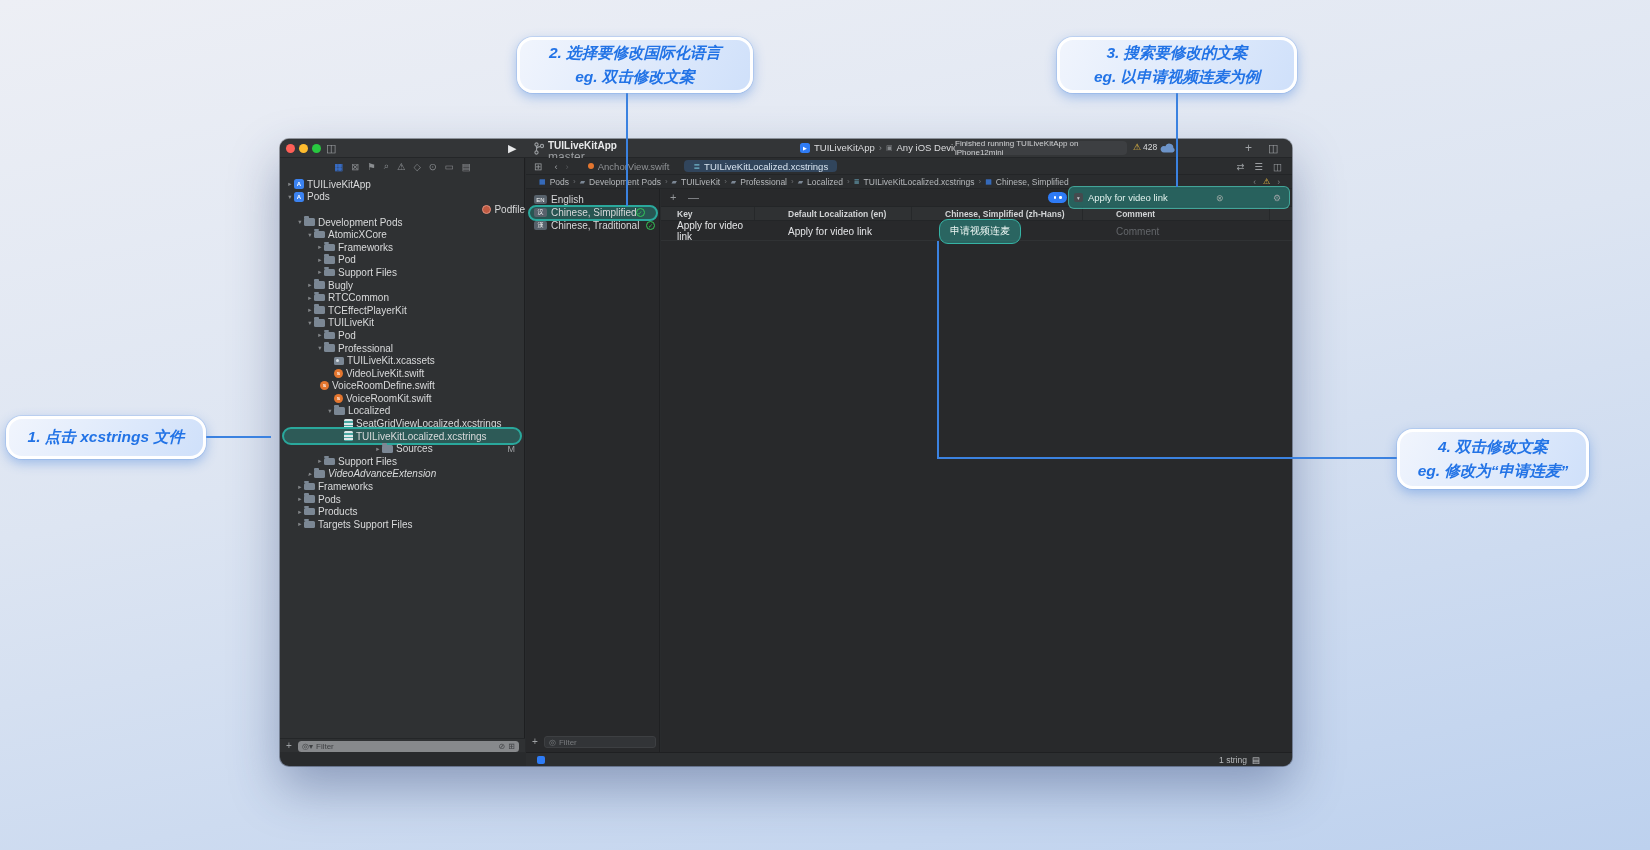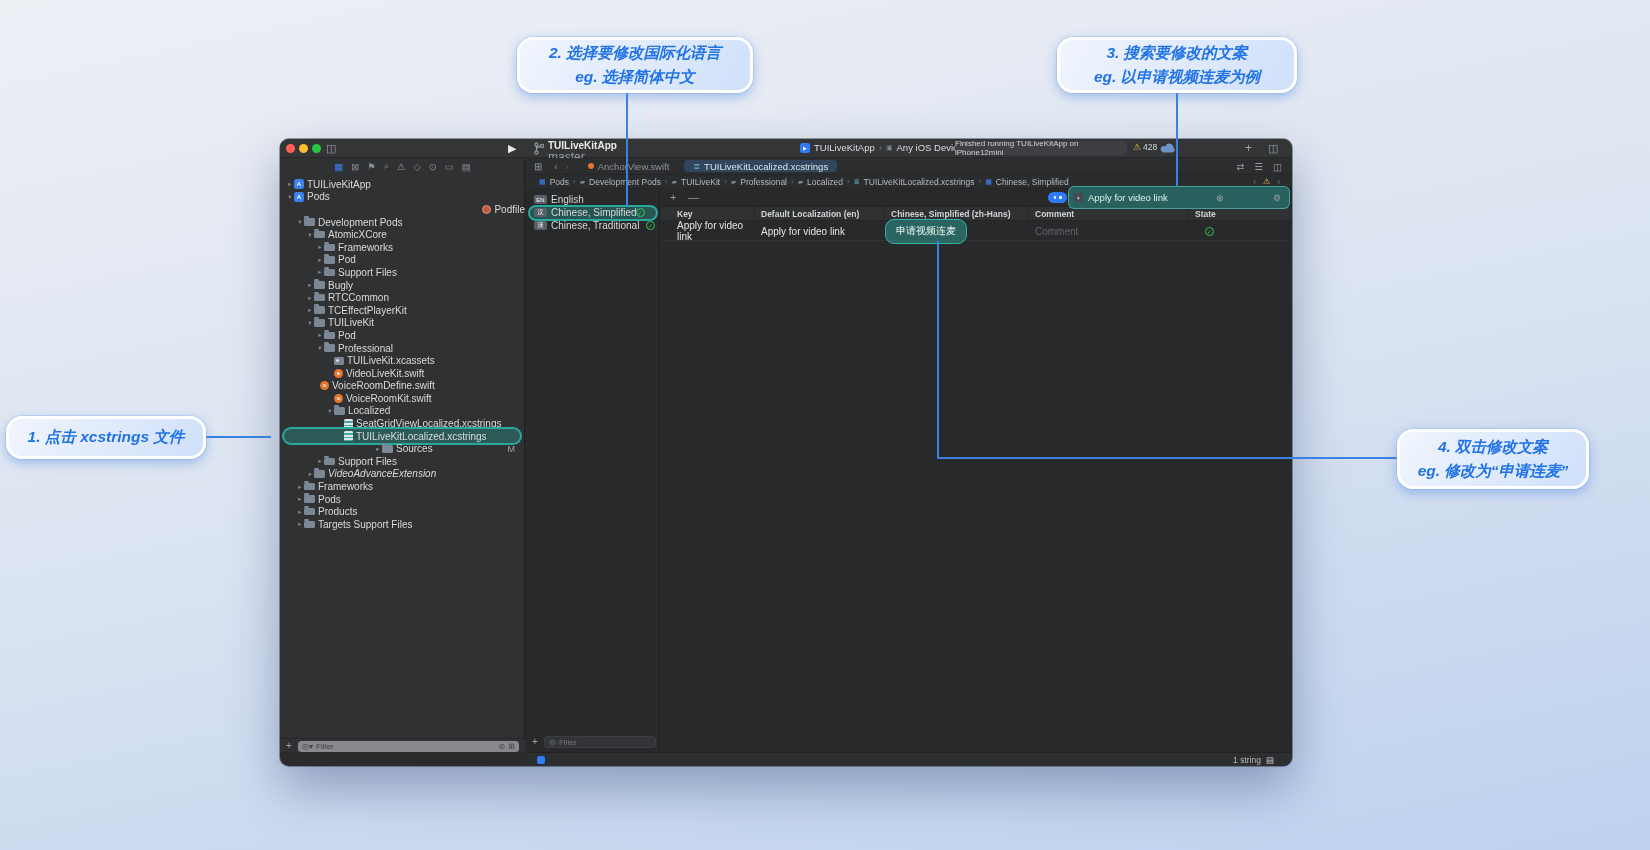--- a/index.html
+++ b/index.html
@@ -111,59 +111,59 @@
   .tbl-toolbar { position:absolute; left:0; top:0; width:631px; height:17px; color:#96999c; }
   .search-hl { position:absolute; left:407px; top:-3px; right:2px; height:23px; border-radius:6px;
                background:rgba(40,150,140,.52); border:1px solid rgba(80,200,185,.65); z-index:3;
                display:flex; align-items:center; }
   .chev-box { width:9px; height:9px; margin-left:5px; background:#454a4e; border-radius:2px; color:#c7cacc;
               font-size:5.5px; display:flex; align-items:center; justify-content:center; }
   .search-text { margin-left:5px; font-size:9.5px; color:#e2f2ee; }
   .blue-capsule { position:absolute; left:387px; top:3px; width:19px; height:11px; border-radius:6px;
                   background:#2e7bf6; display:flex; align-items:center; justify-content:center; gap:3px; z-index:2;}
   .blue-capsule i { width:2.5px; height:2.5px; border-radius:50%; background:#fff; }
-  .tbl-grid { display:grid; grid-template-columns:94px 130px 144px 160px auto; }
+  .tbl-grid { display:grid; grid-template-columns:94px 130px 144px 160px auto;gap:27px; }
   .tbl-header { position:absolute; left:0; top:17px; width:631px; height:15px; background:#2f3133;
                 border-top:1px solid #232527; border-bottom:1px solid #232527; }
   .hcell { display:flex; align-items:center; font-size:8.5px; font-weight:bold; color:#d2d4d6;
            border-right:1px solid #26282a; padding-left:6px; position:relative; }
   .hcell:first-child { padding-left:16px; }
   .tbl-row { position:absolute; left:0; top:32px; width:631px; height:20px; border-bottom:1px solid #303234; }
   .ccell { display:flex; align-items:center; font-size:10px; color:#e3e4e6; padding-left:6px; height:20px; }
   .ccell:first-child { padding-left:16px; }
   .zh-pill { margin-left:-6px; height:25px; border-radius:9px; background:rgba(44,152,142,.55);
              border:1.5px solid #36b3a5; padding:0 10px; display:flex; align-items:center;
              color:#eef7f4; font-size:10px;text-align:right; }
   .placeholder { color:#63666a; }
   .state-chk { margin-left:10px; width:9px; height:9px; border:1px solid #34c759; border-radius:50%;
                color:#34c759; font-size:6px; display:flex; align-items:center; justify-content:center; }
 
   
   .statusbar { position:absolute; left:0; top:594px; width:766px; height:14px; background:#2c2e30;
                border-top:1px solid #1f2022; display:flex; align-items:center; font-size:8.5px; color:#b8babc;}
   .blue-sq { width:8px; height:8px; border-radius:2px; background:#2f7cf6; margin-left:11px; }
-  .sb-right { margin-left:auto; display:flex; align-items:center; gap:5px; padding-right:18px; }
+  .sb-right { margin-left:auto; display:flex; align-items:center; gap:5px; padding-right:32px; }
 </style>
 </head>
 <body>
 
 <div class="stage">
 
   <div class="conn" style="left:626px; top:92px; width:2px; height:114px;"></div>
   <div class="conn" style="left:1176px; top:92px; width:2px; height:95px;"></div>
   <div class="conn" style="left:205px; top:436px; width:66px; height:2px;"></div>
   <div class="conn" style="left:937px; top:241px; width:2px; height:217px;"></div>
   <div class="conn" style="left:937px; top:457px; width:461px; height:2px;"></div>
 
   <div class="callout" style="left:6px; top:416px; width:200px; height:43px;">
     <div>1. 点击 xcstrings 文件</div>
   </div>
   <div class="callout" style="left:517px; top:37px; width:236px; height:56px;">
     <div>2. 选择要修改国际化语言</div>
-    <div>eg. 选择简体中文</div>
+    <div>eg. 双击修改文案</div>
   </div>
   <div class="callout" style="left:1057px; top:37px; width:240px; height:56px;">
     <div>3. 搜索要修改的文案</div>
     <div>eg. 以申请视频连麦为例</div>
   </div>
   <div class="callout" style="left:1397px; top:429px; width:192px; height:60px;">
     <div>4. 双击修改文案</div>
     <div>eg. 修改为“申请连麦”</div>
   </div>
 

